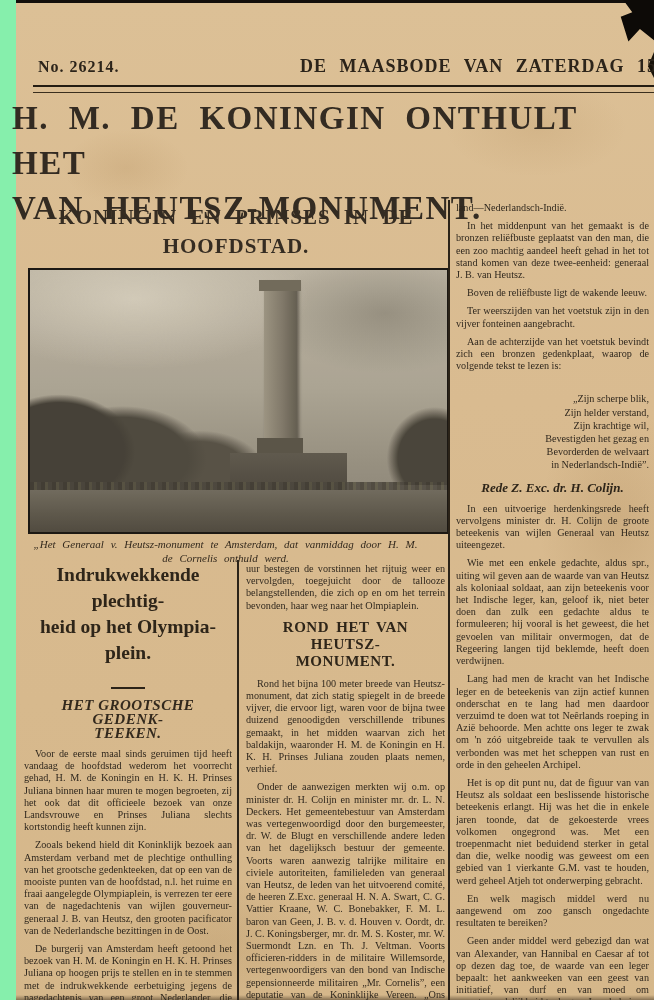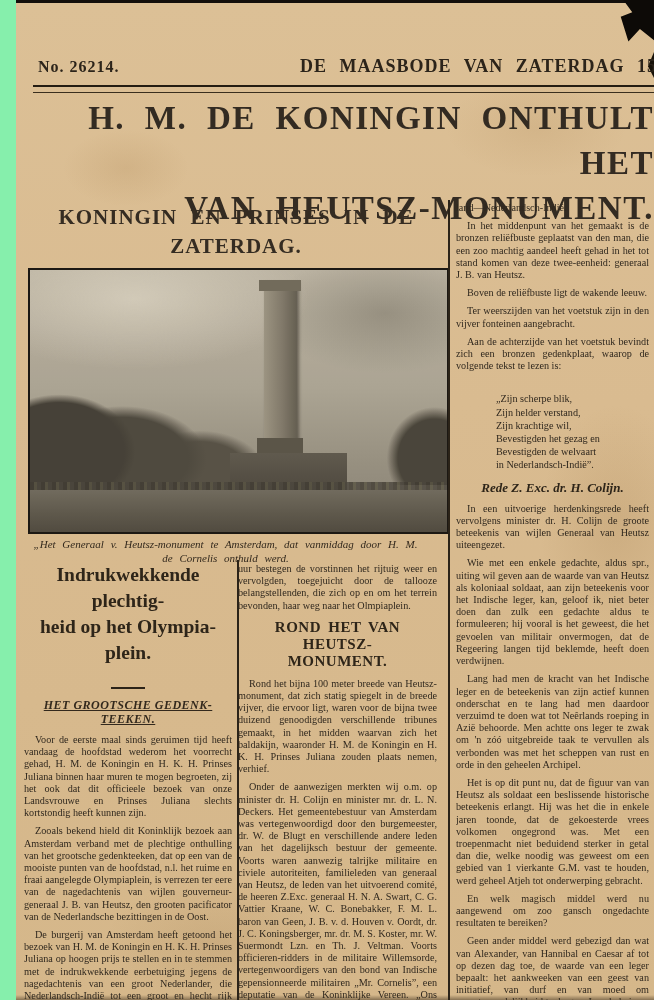--- a/index.html
+++ b/index.html
@@ -31,21 +31,21 @@
   
   .issue-no{position:absolute;left:38px;top:58px;font-size:16px;font-weight:bold;letter-spacing:1px;color:#2c241a;}
   .masthead-title{
     position:absolute;left:300px;top:56px;width:360px;overflow:hidden;white-space:nowrap;
     font-size:18px;font-weight:bold;letter-spacing:1px;word-spacing:7px;color:#2c241a;
   }
   .masthead-rule{position:absolute;left:33px;top:85px;width:621px;height:5px;border-top:2px solid #251d12;border-bottom:1px solid #3a2f1e;}
 
   
   .headline{
-    position:absolute;left:12px;top:96px;width:642px;text-align:right;
+    position:absolute;left:12px;top:96px;width:642px;text-align:left;
     font-size:33px;line-height:45px;font-weight:bold;letter-spacing:1.5px;word-spacing:10px;color:#332b22;
   }
   
   .subheadline{
     position:absolute;left:24px;top:203px;width:424px;text-align:center;
     font-size:21px;line-height:29px;font-weight:bold;letter-spacing:1px;word-spacing:7px;color:#352c22;
   }
 
   
   .photo{
@@ -79,31 +79,31 @@
     font-size:11px;line-height:14px;font-style:italic;color:#33291d;word-spacing:4px;
   }
 
   
   .vrule-right{position:absolute;left:448px;top:200px;width:2px;height:800px;background:#2b2318;}
   .vrule-mid{position:absolute;left:237px;top:560px;width:2px;height:440px;background:#2b2318;}
 
   
   .col{position:absolute;overflow:hidden;font-size:10.2px;line-height:12.2px;text-align:justify;color:#30281e;}
   #col-left{left:24px;top:560px;width:208px;height:440px;}
-  #col-mid{left:238px;top:563px;width:199px;height:437px;}
+  #col-mid{left:246px;top:563px;width:199px;height:437px;}
   #col-right{left:456px;top:202px;width:193px;height:798px;}
 
   .col p{margin:0 0 6px;text-indent:11px;}
   .col p.no-indent{text-indent:0;}
 
   .left-heading{font-size:19.5px;line-height:26px;font-weight:bold;text-align:center;text-indent:0;color:#2e2519;margin:2px 0 21px;}
   .small-rule{width:34px;height:2px;background:#2b2318;margin:5px auto 9px;}
-  .left-subheading{font-size:12px;line-height:14px;font-weight:bold;font-style:italic;text-align:center;letter-spacing:.5px;margin:0 0 8px;color:#33291d;text-decoration:underline;}
+  .left-subheading{font-size:15px;line-height:14px;font-weight:bold;font-style:italic;text-align:center;letter-spacing:.5px;margin:0 0 8px;color:#33291d;}
   .mid-heading{font-size:15px;line-height:17px;font-weight:bold;text-align:center;letter-spacing:.5px;word-spacing:3px;margin:7px 0 8px;color:#2e2519;}
-  .verse{margin:20px 0 8px 40px;line-height:13.2px;text-align:left;}
+  .verse{margin:20px 0 8px 40px;line-height:13.2px;text-align:right;}
   .speech-heading{font-size:13px;line-height:16px;font-weight:bold;font-style:italic;text-align:center;margin:4px 0 7px;color:#2e2519;}
 </style>
 </head>
 <body>
 
 <div id="stage">
   <div id="paper"></div>
   <div class="scan-topline"></div>
   <div class="scan-corner"></div>
   <div class="scan-rightnick"></div>
@@ -113,21 +113,21 @@
   <div class="masthead-title">DE MAASBODE VAN ZATERDAG 15 JUN</div>
   <div class="masthead-rule"></div>
 
   <div class="headline">
     <div>H. M. DE KONINGIN ONTHULT HET</div>
     <div>VAN HEUTSZ-MONUMENT.</div>
   </div>
 
   <div class="subheadline">
     <div>KONINGIN EN PRINSES IN DE</div>
-    <div>ZATERDAG.</div>
+    <div>HOOFDSTAD.</div>
   </div>
 
   <div class="photo">
     <div class="ph-sky"></div>
     <div class="ph-cloud"></div>
     <div class="ph-pillar"></div>
     <div class="ph-pillar-cap"></div>
     <div class="ph-trees-left"></div>
     <div class="ph-trees-right"></div>
     <div class="ph-statue"></div>
@@ -174,21 +174,21 @@
     <p class="no-indent">land—Nederlandsch-Indië.</p>
     <p>In het middenpunt van het gemaakt is de bronzen reliëfbuste geplaatst van den man, die een zoo machtig aandeel heeft gehad in het tot stand komen van deze twee-eenheid: generaal J. B. van Heutsz.</p>
     <p>Boven de reliëfbuste ligt de wakende leeuw.</p>
     <p>Ter weerszijden van het voetstuk zijn in den vijver fonteinen aangebracht.</p>
     <p>Aan de achterzijde van het voetstuk bevindt zich een bronzen gedenkplaat, waarop de volgende tekst te lezen is:</p>
     <div class="verse">
       <div>„Zijn scherpe blik,</div>
       <div>Zijn helder verstand,</div>
       <div>Zijn krachtige wil,</div>
       <div>Bevestigden het gezag en</div>
-      <div>Bevestigden de welvaart</div>
+      <div>Bevorderden de welvaart</div>
       <div>in Nederlandsch-Indië”.</div>
     </div>
     <div class="speech-heading">Rede Z. Exc. dr. H. Colijn.</div>
     <p>In een uitvoerige herdenkingsrede heeft vervolgens minister dr. H. Colijn de groote beteekenis van wijlen Generaal van Heutsz uiteengezet.</p>
     <p>Wie met een enkele gedachte, aldus spr., uiting wil geven aan de waarde van van Heutsz als koloniaal soldaat, aan zijn beteekenis voor het Indische leger, kan, geloof ik, niet beter doen dan zulk een gedachte aldus te formuleeren; hij vooral is het geweest, die het gevoelen van militair onvermogen, dat de Regeering langen tijd beklemde, heeft doen verdwijnen.</p>
     <p>Lang had men de kracht van het Indische leger en de beteekenis van zijn actief kunnen onderschat en te lang had men daardoor verzuimd te doen wat tot Neêrlands roeping in Azië behoorde. Men achtte ons leger te zwak om 'n zóó uitgebreide taak te vervullen als verbonden was met het scheppen van rust en orde in den geheelen Archipel.</p>
     <p>Het is op dit punt nu, dat de figuur van van Heutsz als soldaat een beslissende historische beteekenis erlangt. Hij was het die in enkele jaren toonde, dat de gekoesterde vrees volkomen ongegrond was. Met een troepenmacht niet beduidend sterker in getal dan die, welke noodig was geweest om een gebied van 1 vierkante G.M. vast te houden, werd geheel Atjeh tot onderwerping gebracht.</p>
     <p>En welk magisch middel werd nu aangewend om zoo gansch ongedachte resultaten te bereiken?</p>
     <p>Geen ander middel werd gebezigd dan wat van Alexander, van Hannibal en Caesar af tot op dezen dag toe, de waarde van een leger bepaalt: het aankweeken van een geest van initiatief, van durf en van moed om verantwoordelijkheid te dragen. In enkele jaren tijds bracht het kleine Indische leger, naar den geest vernieuwd, niet slechts het weerspannige Atjeh tot rede, maar eveneens andere deelen van Sumatra en voorts ook Borneo, Celebes en de Kleine Soenda-eilanden.</p>
 

